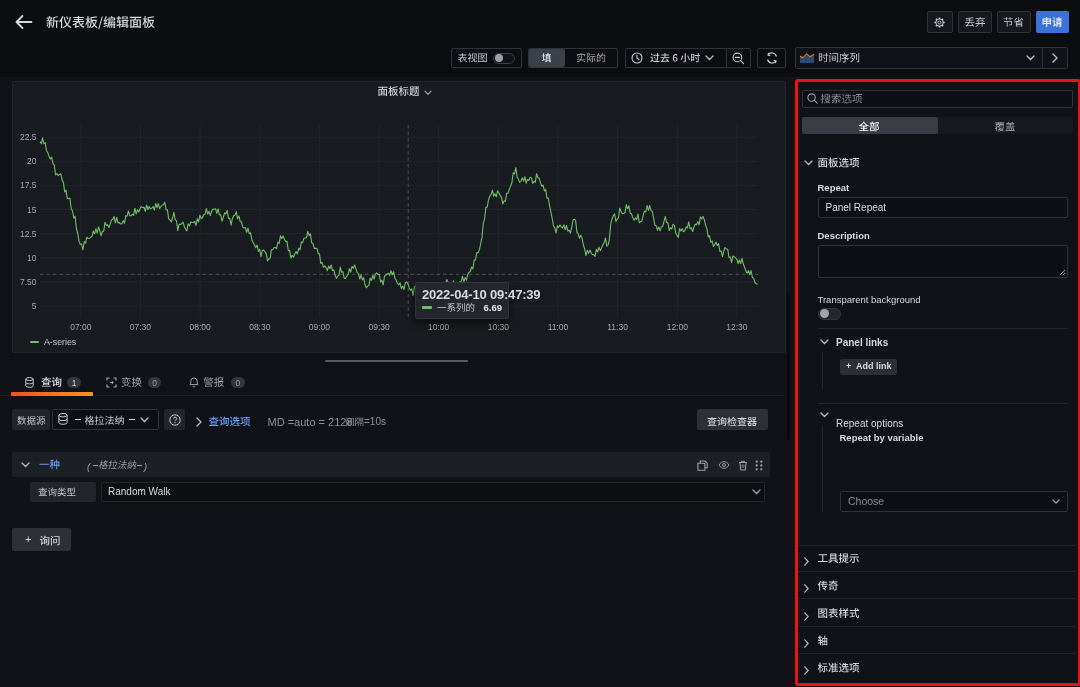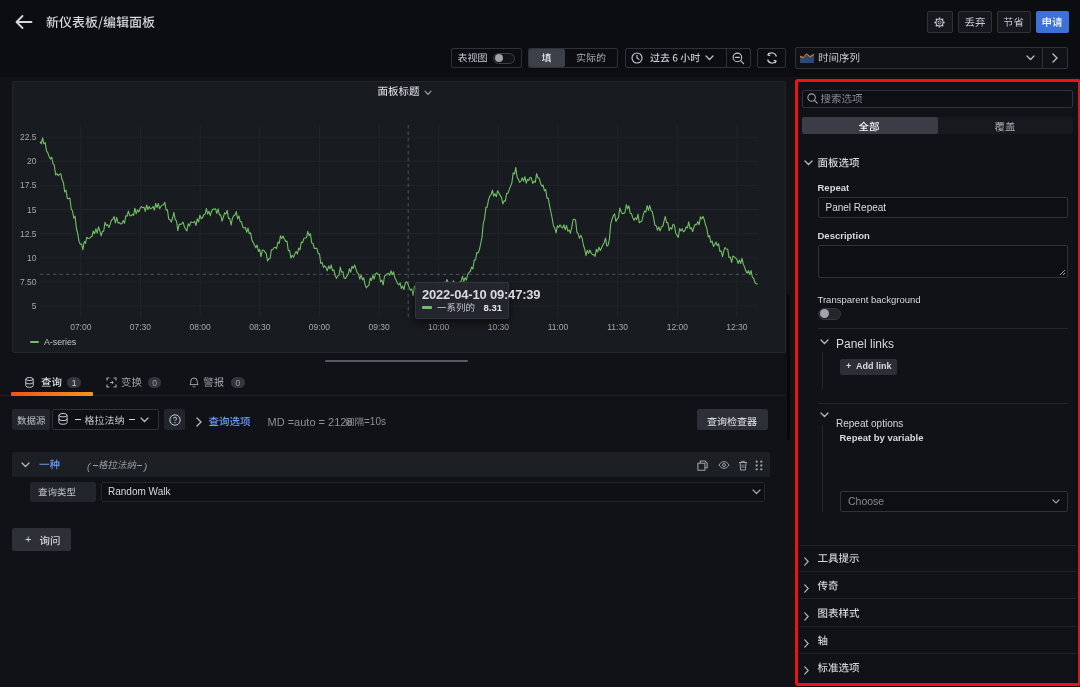--- a/index.html
+++ b/index.html
@@ -106,21 +106,21 @@
       <path d="M28.0 60.6 L29.3 62.8 L30.6 56.9 L31.9 62.8 L33.2 61.7 L34.5 69.9 L35.8 71.7 L37.1 75.4 L38.4 78.1 L39.7 76.1 L41.0 82.7 L42.3 84.1 L43.6 94.0 L44.9 92.5 L46.2 94.6 L47.5 93.4 L48.8 92.7 L50.1 98.8 L51.4 101.4 L52.7 111.0 L54.0 109.2 L55.3 117.4 L56.6 117.7 L57.9 117.0 L59.2 127.8 L60.5 130.0 L61.8 137.1 L63.1 135.2 L64.4 147.5 L65.7 152.3 L67.0 160.4 L68.3 163.3 L69.6 163.0 L70.9 168.8 L72.2 160.5 L73.5 162.3 L74.8 156.2 L76.1 157.2 L77.4 157.5 L78.7 156.1 L80.0 155.5 L81.3 150.0 L82.6 152.8 L83.9 147.9 L85.2 152.2 L86.5 145.9 L87.8 149.7 L89.1 154.9 L90.4 150.5 L91.7 150.1 L93.0 141.3 L94.3 144.4 L95.6 143.7 L96.9 146.5 L98.2 143.1 L99.5 138.9 L100.8 138.2 L102.1 135.6 L103.4 142.0 L104.7 136.3 L106.0 142.0 L107.3 141.6 L108.6 142.9 L109.9 142.8 L111.2 139.6 L112.5 142.3 L113.8 134.7 L115.1 135.1 L116.4 130.0 L117.7 134.6 L119.0 134.8 L120.3 133.3 L121.6 134.3 L122.9 127.2 L124.2 132.9 L125.5 128.7 L126.8 131.0 L128.1 127.4 L129.4 125.6 L130.7 126.6 L132.0 126.2 L133.3 130.4 L134.6 124.0 L135.9 128.5 L137.2 125.5 L138.5 127.9 L139.8 127.1 L141.1 125.5 L142.4 129.1 L143.7 122.4 L145.0 126.6 L146.3 122.6 L147.6 127.7 L148.9 125.5 L150.2 124.0 L151.5 123.7 L152.8 121.2 L154.1 128.9 L155.4 128.7 L156.7 138.0 L158.0 138.7 L159.3 141.1 L160.6 137.0 L161.9 131.3 L163.2 138.6 L164.5 139.8 L165.8 149.7 L167.1 143.3 L168.4 143.4 L169.7 142.7 L171.0 141.1 L172.3 145.5 L173.6 148.1 L174.9 149.8 L176.2 142.7 L177.5 145.1 L178.8 141.0 L180.1 141.3 L181.4 141.5 L182.7 140.4 L184.0 144.5 L185.3 137.7 L186.6 141.0 L187.9 134.1 L189.2 137.8 L190.5 136.8 L191.8 133.5 L193.1 133.2 L194.4 127.5 L195.7 133.1 L197.0 130.3 L198.3 134.7 L199.6 130.2 L200.9 128.1 L202.2 128.2 L203.5 127.7 L204.8 132.4 L206.1 127.9 L207.4 134.0 L208.7 133.8 L210.0 140.2 L211.3 136.4 L212.6 131.8 L213.9 133.0 L215.2 129.4 L216.5 137.4 L217.8 137.3 L219.1 144.1 L220.4 137.5 L221.7 134.8 L223.0 134.0 L224.3 130.6 L225.6 137.9 L226.9 134.9 L228.2 140.6 L229.5 140.8 L230.8 146.1 L232.1 147.1 L233.4 146.5 L234.7 151.3 L236.0 147.1 L237.3 152.8 L238.6 151.8 L239.9 159.1 L241.2 161.6 L242.5 164.0 L243.8 166.8 L245.1 164.1 L246.4 170.5 L247.7 168.4 L249.0 175.7 L250.3 169.3 L251.6 169.0 L252.9 170.9 L254.2 172.4 L255.5 180.0 L256.8 177.9 L258.1 177.5 L259.4 168.7 L260.7 168.7 L262.0 166.7 L263.3 166.3 L264.6 167.6 L265.9 161.0 L267.2 162.4 L268.5 154.7 L269.8 157.6 L271.1 155.0 L272.4 158.2 L273.7 160.4 L275.0 160.2 L276.3 169.7 L277.6 169.3 L278.9 177.2 L280.2 174.3 L281.5 176.3 L282.8 173.1 L284.1 170.6 L285.4 173.0 L286.7 167.0 L288.0 169.0 L289.3 161.0 L290.6 161.7 L291.9 157.3 L293.2 157.0 L294.5 156.7 L295.8 150.4 L297.1 154.8 L298.4 152.7 L299.7 161.9 L301.0 162.5 L302.3 167.4 L303.6 167.4 L304.9 167.3 L306.2 172.7 L307.5 172.9 L308.8 182.5 L310.1 181.4 L311.4 186.3 L312.7 184.9 L314.0 186.6 L315.3 189.8 L316.6 185.0 L317.9 187.8 L319.2 183.9 L320.5 189.6 L321.8 188.9 L323.1 194.2 L324.4 197.4 L325.7 194.9 L327.0 194.1 L328.3 186.1 L329.6 191.3 L330.9 190.8 L332.2 197.3 L333.5 197.4 L334.8 195.2 L336.1 193.5 L337.4 187.6 L338.7 191.2 L340.0 185.3 L341.3 187.4 L342.6 183.9 L343.9 187.8 L345.2 191.6 L346.5 192.8 L347.8 198.2 L349.1 193.8 L350.4 198.9 L351.7 196.8 L353.0 203.6 L354.3 206.9 L355.6 205.2 L356.9 204.4 L358.2 197.1 L359.5 199.4 L360.8 194.3 L362.1 198.1 L363.4 193.2 L364.7 191.8 L366.0 193.4 L367.3 193.6 L368.6 201.0 L369.9 199.1 L371.2 204.0 L372.5 195.0 L373.8 194.5 L375.1 192.9 L376.4 192.2 L377.7 194.4 L379.0 189.7 L380.3 193.8 L381.6 190.8 L382.9 197.3 L384.2 199.1 L385.5 202.5 L386.8 203.9 L388.1 201.8 L389.4 207.6 L390.7 205.1 L392.0 208.6 L393.3 202.0 L394.6 200.8 L395.9 202.8 L397.2 206.4 L398.5 209.3 L399.8 207.8 L401.1 214.7 L402.4 205.5 L403.7 204.9 L405.0 201.4 L406.3 202.0 L407.6 205.6 L408.9 204.1 L410.2 208.8 L411.5 204.3 L412.8 210.1 L414.1 206.6 L415.4 207.1 L416.7 206.3 L418.0 204.3 L419.3 208.1 L420.6 203.4 L421.9 208.3 L423.2 205.4 L424.5 207.9 L425.8 205.0 L427.1 204.6 L428.4 208.1 L429.7 204.8 L431.0 208.7 L432.3 201.4 L433.6 202.1 L434.9 198.5 L436.2 201.5 L437.5 204.1 L438.8 203.0 L440.1 206.7 L441.4 199.7 L442.7 203.5 L444.0 201.9 L445.3 207.3 L446.6 205.5 L447.9 200.9 L449.2 200.2 L450.5 195.3 L451.8 200.7 L453.1 196.6 L454.4 199.2 L455.7 193.5 L457.0 191.4 L458.3 190.5 L459.6 186.0 L460.9 187.9 L462.2 179.1 L463.5 179.0 L464.8 171.6 L466.1 171.9 L467.4 168.8 L468.7 162.5 L470.0 156.4 L471.3 142.2 L472.6 137.8 L473.9 126.4 L475.2 126.2 L476.5 118.9 L477.8 115.2 L479.1 113.5 L480.4 109.1 L481.7 115.1 L483.0 112.7 L484.3 115.8 L485.6 109.7 L486.9 112.0 L488.2 114.4 L489.5 116.4 L490.8 123.0 L492.1 119.9 L493.4 120.1 L494.7 112.2 L496.0 112.3 L497.3 108.1 L498.6 105.1 L499.9 101.7 L501.2 91.9 L502.5 93.0 L503.8 86.6 L505.1 95.9 L506.4 98.3 L507.7 101.4 L509.0 100.0 L510.3 96.8 L511.6 100.2 L512.9 95.7 L514.2 102.2 L515.5 98.4 L516.8 99.5 L518.1 96.3 L519.4 96.9 L520.7 102.4 L522.0 100.2 L523.3 101.3 L524.6 92.6 L525.9 96.8 L527.2 97.1 L528.5 102.1 L529.8 105.3 L531.1 104.1 L532.4 109.9 L533.7 108.3 L535.0 117.2 L536.3 117.1 L537.6 124.8 L538.9 131.0 L540.2 137.5 L541.5 145.0 L542.8 146.9 L544.1 152.0 L545.4 144.7 L546.7 146.3 L548.0 143.9 L549.3 145.9 L550.6 147.1 L551.9 143.8 L553.2 148.8 L554.5 144.3 L555.8 150.1 L557.1 149.0 L558.4 152.2 L559.7 146.6 L561.0 139.0 L562.3 138.1 L563.6 139.4 L564.9 151.1 L566.2 152.8 L567.5 157.3 L568.8 154.1 L570.1 157.1 L571.4 164.0 L572.7 168.2 L574.0 174.7 L575.3 169.2 L576.6 172.4 L577.9 169.0 L579.2 172.0 L580.5 173.8 L581.8 173.6 L583.1 175.3 L584.4 168.2 L585.7 171.0 L587.0 166.1 L588.3 169.5 L589.6 166.8 L590.9 163.7 L592.2 161.7 L593.5 157.0 L594.8 165.1 L596.1 164.1 L597.4 158.3 L598.7 143.1 L600.0 138.2 L601.3 134.8 L602.6 132.9 L603.9 140.5 L605.2 137.9 L606.5 136.9 L607.8 127.0 L609.1 130.8 L610.4 132.6 L611.7 132.5 L613.0 131.5 L614.3 123.7 L615.6 127.8 L616.9 124.8 L618.2 132.2 L619.5 132.8 L620.8 136.7 L622.1 139.3 L623.4 136.8 L624.7 138.6 L626.0 133.1 L627.3 141.8 L628.6 140.7 L629.9 140.0 L631.2 134.1 L632.5 130.1 L633.8 131.1 L635.1 124.5 L636.4 129.4 L637.7 124.5 L639.0 129.5 L640.3 130.6 L641.6 136.9 L642.9 144.2 L644.2 144.7 L645.5 149.3 L646.8 145.9 L648.1 149.9 L649.4 145.8 L650.7 145.5 L652.0 140.3 L653.3 135.5 L654.6 141.7 L655.9 141.6 L657.2 149.6 L658.5 146.6 L659.8 148.1 L661.1 143.2 L662.4 144.3 L663.7 152.1 L665.0 154.4 L666.3 156.4 L667.6 147.5 L668.9 150.1 L670.2 147.7 L671.5 150.7 L672.8 149.8 L674.1 145.8 L675.4 147.0 L676.7 140.9 L678.0 147.7 L679.3 146.7 L680.6 150.5 L681.9 146.3 L683.2 143.2 L684.5 143.7 L685.8 140.6 L687.1 143.8 L688.4 135.8 L689.7 138.1 L691.0 135.4 L692.3 138.8 L693.6 144.2 L694.9 147.6 L696.2 156.0 L697.5 154.6 L698.8 161.5 L700.1 160.0 L701.4 165.4 L702.7 163.7 L704.0 161.0 L705.3 164.6 L706.6 162.7 L707.9 170.5 L709.2 170.0 L710.5 175.7 L711.8 169.8 L713.1 166.5 L714.4 168.0 L715.7 168.2 L717.0 176.6 L718.3 176.1 L719.6 181.4 L720.9 175.0 L722.2 175.8 L723.5 176.9 L724.8 178.2 L726.1 182.6 L727.4 178.9 L728.7 182.6 L730.0 177.4 L731.3 183.2 L732.6 186.1 L733.9 190.1 L735.2 192.2 L736.5 189.6 L737.8 193.7 L739.1 189.5 L740.4 196.5 L741.7 197.2 L743.0 201.8 L744.3 202.7 L745.6 203.3" fill="none" stroke="#73bf69" stroke-width="1.1" stroke-linejoin="round"></path>
     </svg>
 <svg class="ic" style="left:424px;top:90px" width="8" height="6" viewBox="0 0 8 6">
 <path d="M1 1.2 L4 4.4 L7 1.2" stroke="#9da0a8" stroke-width="1.2" fill="none" stroke-linecap="round"></path>
     </svg>
 <div class="abs" style="left:29.5px;top:340.5px;width:9.5px;height:2.8px;background:#73bf69;border-radius:1px"></div>
 <div class="abs" style="left:44px;top:337px;font-size:8.8px;color:#c7c8d1">A-series</div>
 <div class="abs" style="left:415.3px;top:281.5px;width:94px;height:37px;background:#24262d;border:1px solid #31343a;border-radius:2px;box-shadow:0 4px 8px rgba(0,0,0,.5)"></div>
 <div class="abs" style="left:422px;top:287px;font-size:13px;font-weight:700;color:#d9dade;letter-spacing:-0.2px">2022-04-10 09:47:39</div>
 <div class="abs" style="left:421.5px;top:306px;width:10px;height:3px;background:#73bf69;border-radius:1px"></div>
-<div class="abs" style="left:483.5px;top:302px;font-size:9.5px;font-weight:700;color:#e3e4e8">8.31</div>
+<div class="abs" style="left:483.5px;top:302px;font-size:9.5px;font-weight:700;color:#e3e4e8">6.69</div>
 <div class="abs" style="left:325px;top:360px;width:143px;height:1.5px;background:#565b63;border-radius:1px"></div>
 <div class="abs" style="left:0;top:395px;width:786px;height:1px;background:#1d2025"></div>
 <svg class="ic" style="left:25px;top:377px" width="9" height="11" viewBox="0 0 9 11">
 <ellipse cx="4.5" cy="2" rx="3.7" ry="1.5" fill="none" stroke="#c7c8d1" stroke-width="1"></ellipse>
 <path d="M0.8 2 V8.8 A3.7 1.5 0 0 0 8.2 8.8 V2 M0.8 5.4 A3.7 1.5 0 0 0 8.2 5.4" fill="none" stroke="#c7c8d1" stroke-width="1"></path>
     </svg>
 <div class="abs" style="left:67px;top:377px;width:14px;height:11px;border-radius:5.5px;background:#33363d"></div>
 <div class="abs" style="left:67px;top:378.2px;width:14px;font-size:8.5px;color:#d2d3d9;text-align:center">1</div>
 <svg class="ic" style="left:105.5px;top:377px" width="11" height="11" viewBox="0 0 11 11">
 <path d="M1 3.5 V1 H3.5 M7.5 1 H10 V3.5 M10 7.5 V10 H7.5 M3.5 10 H1 V7.5" stroke="#a2a5ad" stroke-width="1.2" fill="none"></path>
@@ -215,21 +215,21 @@
 <svg class="ic" style="left:1059px;top:269px" width="7" height="7" viewBox="0 0 7 7">
 <path d="M6 1 L1 6 M6 4 L4 6" stroke="#9da0a8" stroke-width="1"></path>
     </svg>
 <div class="abs" style="left:817.5px;top:293.5px;font-size:9.5px;font-weight:400;color:#d7d8dd">Transparent background</div>
 <div class="abs" style="left:817.5px;top:307.5px;width:23px;height:12px;border-radius:6px;background:#24262c;border:1px solid #34373d"></div>
 <div class="abs" style="left:819.5px;top:309px;width:9px;height:9px;border-radius:50%;background:#a0a4ac"></div>
 <div class="abs" style="left:817.5px;top:328px;width:250px;height:1px;background:#24262b"></div>
 <svg class="ic" style="left:820px;top:339px" width="9" height="6" viewBox="0 0 9 6">
 <path d="M1 1 L4.5 4.5 L8 1" stroke="#b4b7be" stroke-width="1.3" fill="none" stroke-linecap="round"></path>
     </svg>
-<div class="abs" style="left:836px;top:336.5px;font-size:12px;font-weight:400;color:#d7d8dd">Panel links</div>
+<div class="abs" style="left:836px;top:336.5px;font-size:10px;font-weight:700;color:#d7d8dd">Panel links</div>
 <div class="abs" style="left:822px;top:352px;width:1px;height:37px;background:#24262b"></div>
 <div class="abs" style="left:840px;top:358.5px;width:56.5px;height:16px;background:#2c2f35;border-radius:2px"></div>
 <div class="abs" style="left:846px;top:361px;font-size:9px;font-weight:700;color:#d9dade">+&nbsp; Add link</div>
 <div class="abs" style="left:817.5px;top:403px;width:250px;height:1px;background:#24262b"></div>
 <svg class="ic" style="left:820px;top:412px" width="9" height="6" viewBox="0 0 9 6">
 <path d="M1 1 L4.5 4.5 L8 1" stroke="#b4b7be" stroke-width="1.3" fill="none" stroke-linecap="round"></path>
     </svg>
 <div class="abs" style="left:836px;top:418px;font-size:10px;font-weight:400;color:#d7d8dd">Repeat options</div>
 <div class="abs" style="left:822px;top:425px;width:1px;height:87px;background:#24262b"></div>
 <div class="abs" style="left:839.5px;top:431.5px;font-size:9.5px;font-weight:700;color:#d7d8dd">Repeat by variable</div>

